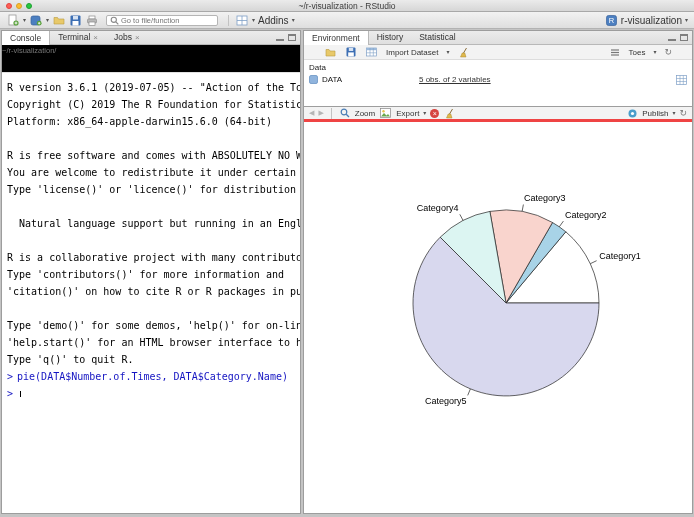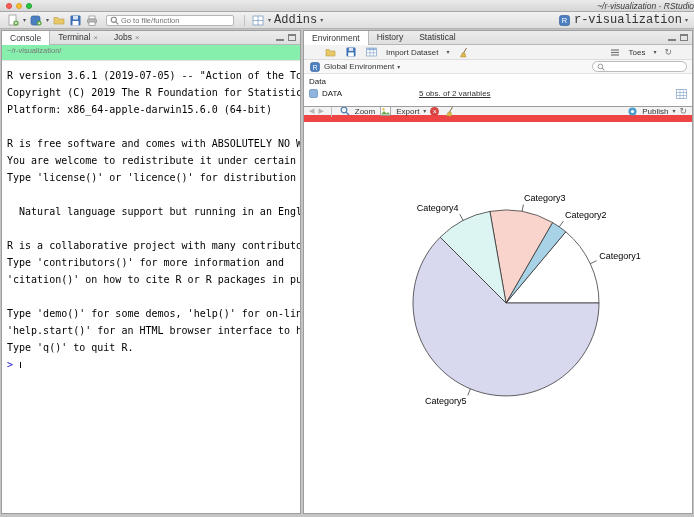--- a/index.html
+++ b/index.html
@@ -3,60 +3,60 @@
 <meta charset="utf-8">
 <style>
   * { box-sizing: border-box; margin: 0; padding: 0; }
   html,body { width:694px; height:517px; overflow:hidden; }
   body { background:#c4c4c4; font-family:"Liberation Sans", sans-serif; position:relative; color:#333; }
 
   
   .titlebar { position:absolute; left:0; top:0; width:694px; height:12px;
     background:linear-gradient(#ebebeb,#d6d6d6); border-bottom:1px solid #a8a8a8; }
   .titlebar .title { position:absolute; left:0; right:0; top:0; height:16px; line-height:12px;
-    text-align:right; font-size:8.5px; color:#3c3c3c;font-style:italic; }
+    text-align:center; font-size:8.5px; color:#3c3c3c; }
   .traffic { position:absolute; left:6px; top:3px; display:flex; gap:4px; }
   .dot { width:6px; height:6px; border-radius:50%; display:inline-block; }
   .dot.red{ background:#ff5f57; border:0.5px solid #e0443e; }
   .dot.yellow{ background:#febc2e; border:0.5px solid #d8a027; }
   .dot.green{ background:#28c840; border:0.5px solid #1f9f32; }
 
   
   .toolbar { position:absolute; left:0; top:12px; width:694px; height:17px;
     background:linear-gradient(#f2f2f2,#dedede); border-bottom:1px solid #b2b2b2;
     display:flex; align-items:center; padding:0 6px; gap:3px; font-size:8px; }
   .tb-icon { height:13px; display:flex; align-items:center; justify-content:center; padding:0 1px; }
   .caret { font-size:6px; color:#555; line-height:1; }
   .sep { width:1px; height:11px; background:#c2c2c2; margin:0 3px; }
-  .goto-box { display:flex; align-items:center; gap:2px; width:128px; height:11px;
+  .goto-box { display:flex; align-items:center; gap:2px; width:112px; height:11px;
     background:#fff; border:1px solid #b5b5b5; border-radius:2px; padding:0 3px; margin:0 4px; }
   .goto-box input { border:none; outline:none; width:90px; font-size:7.5px; color:#555;
     font-family:"Liberation Sans",sans-serif; background:transparent; }
   .spacer { flex:1; }
-  .label8 { font-size:12px; color:#333;font-family:Liberation Mono, monospace; }
+  .label8 { font-size:10px; color:#333; }
 
   
   .pane { position:absolute; background:#fff; border:1px solid #9d9d9d; overflow:hidden; }
   #console-pane { left:1px;  top:30px;  width:300px; height:484px; }
   #env-pane     { left:303px; top:30px; width:390px; height:83px; }
   #plots-pane   { left:303px; top:106px; width:390px; height:408px; }
 
   .tabbar { height:14px; background:linear-gradient(#ececec,#dfdfdf); border-bottom:1px solid #b8b8b8;
     display:flex; font-size:8.5px; color:#333; position:relative; }
   .tab { padding:0 8px; line-height:13px; height:13px; display:flex; align-items:center; gap:3px; }
   .tab.active { background:#fff; height:14px; border-left:1px solid #b8b8b8; border-right:1px solid #b8b8b8; }
   .tab:first-child.active { border-left:none; }
   .tab .x { color:#8a8a8a; font-size:8px; }
   .minmax { position:absolute; right:4px; top:3px; display:flex; gap:4px; }
   .mm-min { width:8px; height:7px; border-bottom:2px solid #7e7e7e; }
   .mm-max { width:8px; height:7px; border:1px solid #7e7e7e; border-top:2px solid #7e7e7e; }
 
   
-  .pathbar { height:16px; background:#86efac; border-bottom:1px solid #e2e2e2; font-size:7.5px;
-    color:#777; line-height:11px; padding-left:5px; }
+  .pathbar { height:28px; background:#000000; border-bottom:1px solid #e2e2e2; font-size:7.5px;
+    color:#777; line-height:11px; }
   .console-body { padding:6px 0 0 5px; }
   .console-body pre, .cmd-line { font-family:"DejaVu Sans Mono", monospace; font-size:10px;
     line-height:17px; white-space:pre; color:#000; }
   .cmd-line { color:#1515c2; }
   .cmd-line .p { margin-right:4px; }
   .cursor { display:inline-block; width:1px; height:6px; background:#000; margin-left:3px; }
 
   
   .envtool { height:15px; background:#f3f3f3; border-bottom:1px solid #ddd;
     display:flex; align-items:center; gap:8px; padding:0 20px; font-size:8px; }
@@ -64,21 +64,21 @@
     display:flex; align-items:center; gap:3px; padding:0 5px; font-size:8px; }
   .searchbox { display:flex; align-items:center; gap:2px; width:95px; height:11px;
     border:1px solid #bbb; border-radius:6px; background:#fff; padding:0 4px; }
   .searchbox input { border:none; outline:none; width:75px; font-size:7.5px; background:transparent; }
   .sectionhdr { font-size:8px; color:#1a1a1a; padding:3px 0 1px 5px; }
   .obj-row { display:flex; align-items:center; height:13px; font-size:8px; padding:0 5px; gap:4px; }
   .obj-name { width:93px; color:#111; }
   .obj-val { color:#333; flex:1;text-decoration:underline; }
 
   
-  .plotstool { height:15px; background:#f3f3f3; border-bottom:7px solid #ef4444;
+  .plotstool { height:15px; background:#f3f3f3; border-bottom:3px solid #ef4444;
     display:flex; align-items:center; gap:4px; padding:0 5px; font-size:8px; color:#333; }
   .nav-arrow { font-size:7px; color:#b5b5b5; }
   .refresh-glyph { font-size:9px; color:#777; line-height:1; }
   .redx { width:9px; height:9px; border-radius:50%; background:#d64541; color:#fff;
     font-size:7px; line-height:9px; text-align:center; display:inline-block; }
   .plot-area { width:388px; height:377px; background:#fff; }
   .pie-label { font-size:9px; fill:#000; font-family:"Liberation Sans", sans-serif; }
 </style>
 </head>
 <body>
@@ -188,20 +188,21 @@
   Natural language support but running in an English locale
 
 R is a collaborative project with many contributors.
 Type 'contributors()' for more information and
 'citation()' on how to cite R or R packages in publications.
 
 Type 'demo()' for some demos, 'help()' for on-line help, or
 'help.start()' for an HTML browser interface to help.
 Type 'q()' to quit R.
 </pre>
+    <div class="cmd-line"><span class="p">&gt;</span><span>pie(DATA$Number.of.Times, DATA$Category.Name)</span></div>
     <div class="cmd-line"><span class="p">&gt;</span><span class="cursor"></span></div>
   </div>
 </div>
 
 <div class="pane" id="env-pane">
   <div class="tabbar">
     <div class="tab active">
       <span>Environment</span>
     </div>
     <div class="tab">
@@ -249,38 +250,20 @@
     <span class="tb-icon">
       <svg width="10" height="9">
           <line x1="1" y1="2" x2="9" y2="2" stroke="#777" stroke-width="1.2"></line>
           <line x1="1" y1="4.5" x2="9" y2="4.5" stroke="#777" stroke-width="1.2"></line>
           <line x1="1" y1="7" x2="9" y2="7" stroke="#777" stroke-width="1.2"></line>
         </svg>
     </span>
     <span>Toes</span>
     <span class="caret">▾</span>
     <span class="refresh-glyph">↻</span>
-  </div>
-  <div class="scopebar">
-    <span class="tb-icon">
-      <svg width="10" height="10">
-          <rect x="0.5" y="0.5" width="9" height="9" rx="2" fill="#4c7fc0" stroke="#38619c" stroke-width="0.6"></rect>
-          <text x="5" y="7.6" font-size="6.5" fill="#fff" text-anchor="middle" font-family="Liberation Sans">R</text>
-        </svg>
-    </span>
-    <span>Global Environment</span>
-    <span class="caret">▾</span>
-    <span class="spacer"></span>
-    <div class="searchbox">
-      <svg width="8" height="8">
-          <circle cx="3.4" cy="3.4" r="2.3" fill="none" stroke="#9a9a9a" stroke-width="1"></circle>
-          <line x1="5.2" y1="5.2" x2="7.4" y2="7.4" stroke="#9a9a9a" stroke-width="1.1"></line>
-        </svg>
-      <input type="text" style="">
-    </div>
   </div>
   <div class="sectionhdr">Data</div>
   <div class="obj-row">
     <svg width="9" height="9">
         <rect x="0.5" y="0.5" width="8" height="8" rx="1.5" fill="#90b4dd" stroke="#5f8bbf" stroke-width="0.7"></rect>
       </svg>
     <span class="obj-name">DATA</span>
     <span class="obj-val">5 obs. of 2 variables</span>
     <svg width="11" height="10">
         <rect x="0.5" y="0.5" width="10" height="9" fill="#fff" stroke="#7e9fc6" stroke-width="0.7"></rect>

